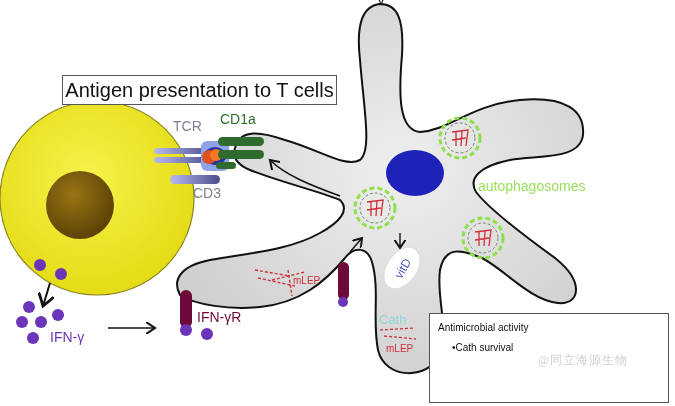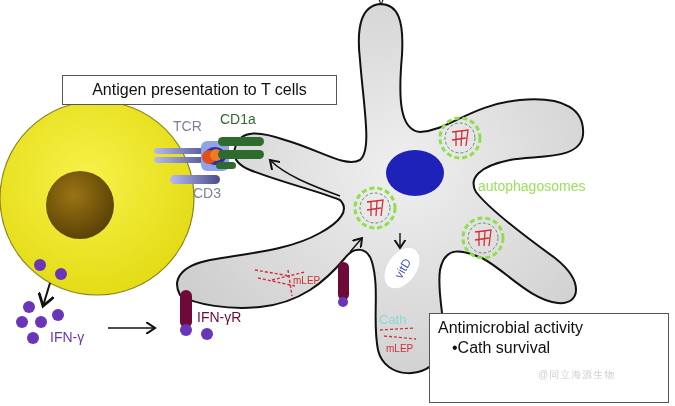--- a/index.html
+++ b/index.html
@@ -1,24 +1,24 @@
 <!DOCTYPE html>
 <html><head>
 <meta charset="utf-8">
 <style>
   html,body{margin:0;padding:0;background:#ffffff;}
   body{width:675px;height:406px;position:relative;overflow:hidden;font-family:"Liberation Sans",sans-serif;}
   svg{position:absolute;left:0;top:0;}
   .lbl{font-family:"Liberation Sans",sans-serif;}
   .box{position:absolute;background:#fff;border:1.5px solid #555;box-sizing:border-box;}
-  #box-antigen{left:62px;top:75px;width:275px;height:30px;font-size:16px;color:#111;text-align:center;line-height:28px;}
-  #box-antimicrobial{left:429px;top:313px;width:240px;height:90px;font-size:16px;color:#111;padding:4px 0 0 8px;line-height:20px;}
+  #box-antigen{left:62px;top:75px;width:275px;height:30px;font-size:20px;color:#111;text-align:center;line-height:28px;}
+  #box-antimicrobial{left:429px;top:313px;width:240px;height:90px;font-size:10px;color:#111;padding:4px 0 0 8px;line-height:20px;}
   #box-antimicrobial .bul{padding-left:14px;}
   #box-antimicrobial .cont{padding-left:22px;}
-  .watermark{position:absolute;left:538px;top:368px;font-size:10px;color:rgba(200,200,200,0.85);letter-spacing:1px;}
+  .watermark{position:absolute;left:538px;top:352px;font-size:12px;color:rgba(200,200,200,0.85);letter-spacing:1px;font-family:Liberation Serif, serif;}
 </style>
 </head>
 <body>
 
 <svg width="675" height="406" viewBox="0 0 675 406">
   <defs>
     <radialGradient id="tcellGrad" cx="45%" cy="40%" r="60%">
       <stop offset="0%" stop-color="#f6f24a"></stop>
       <stop offset="100%" stop-color="#e4dc16"></stop>
     </radialGradient>

